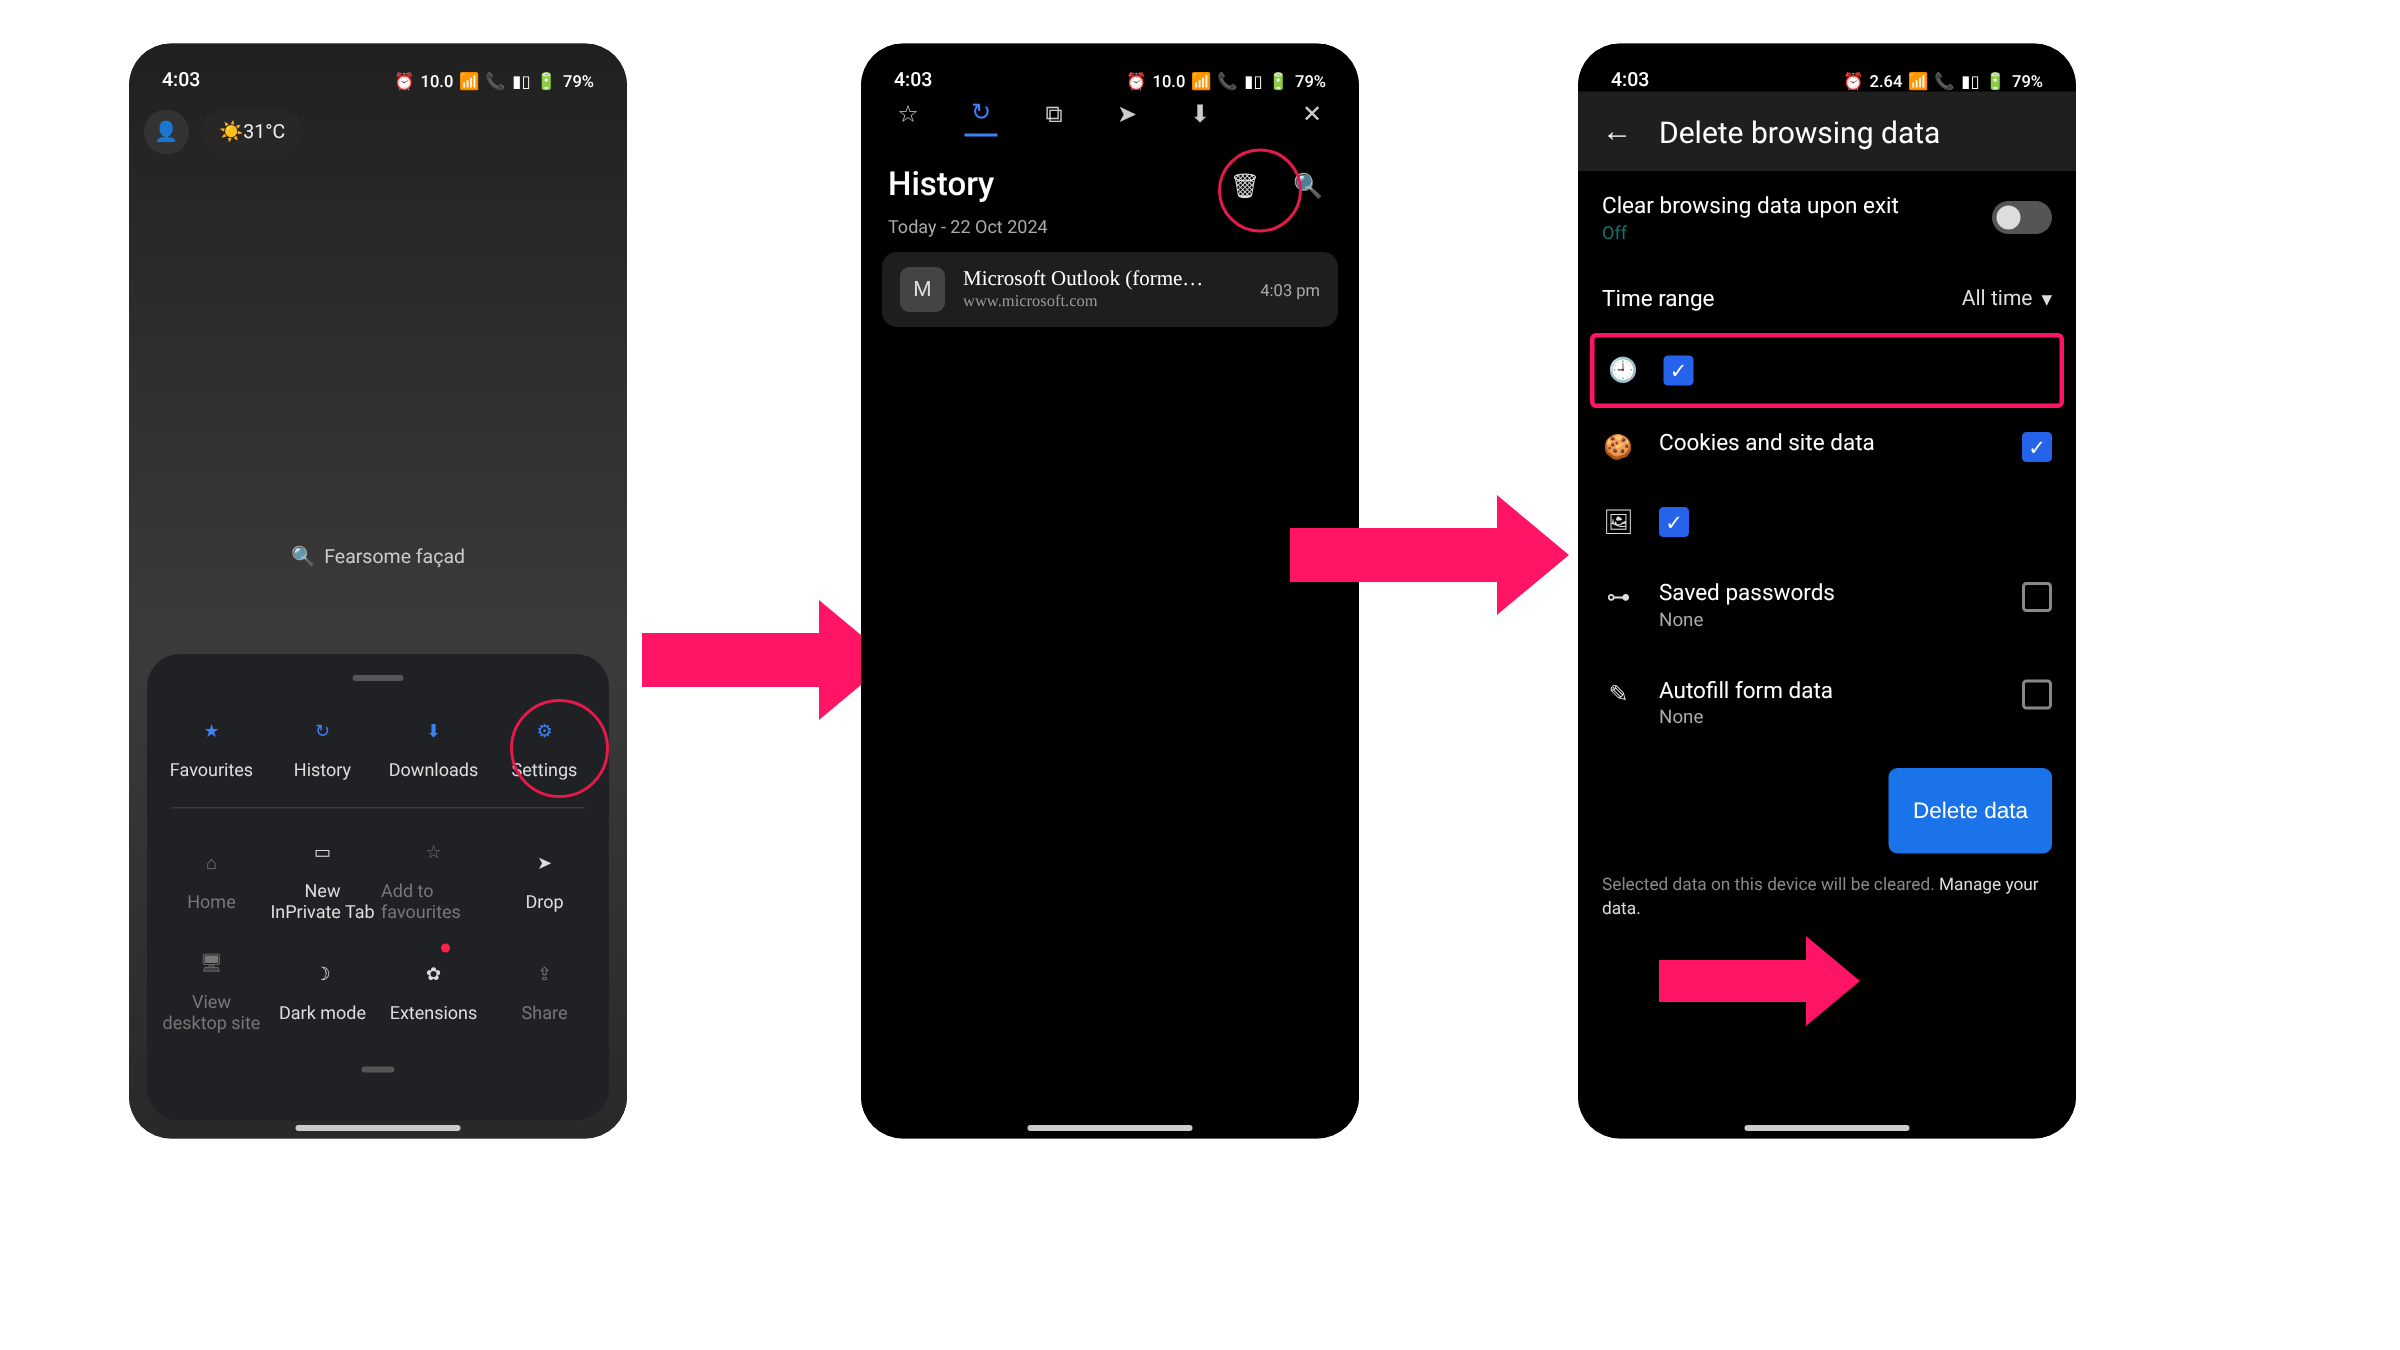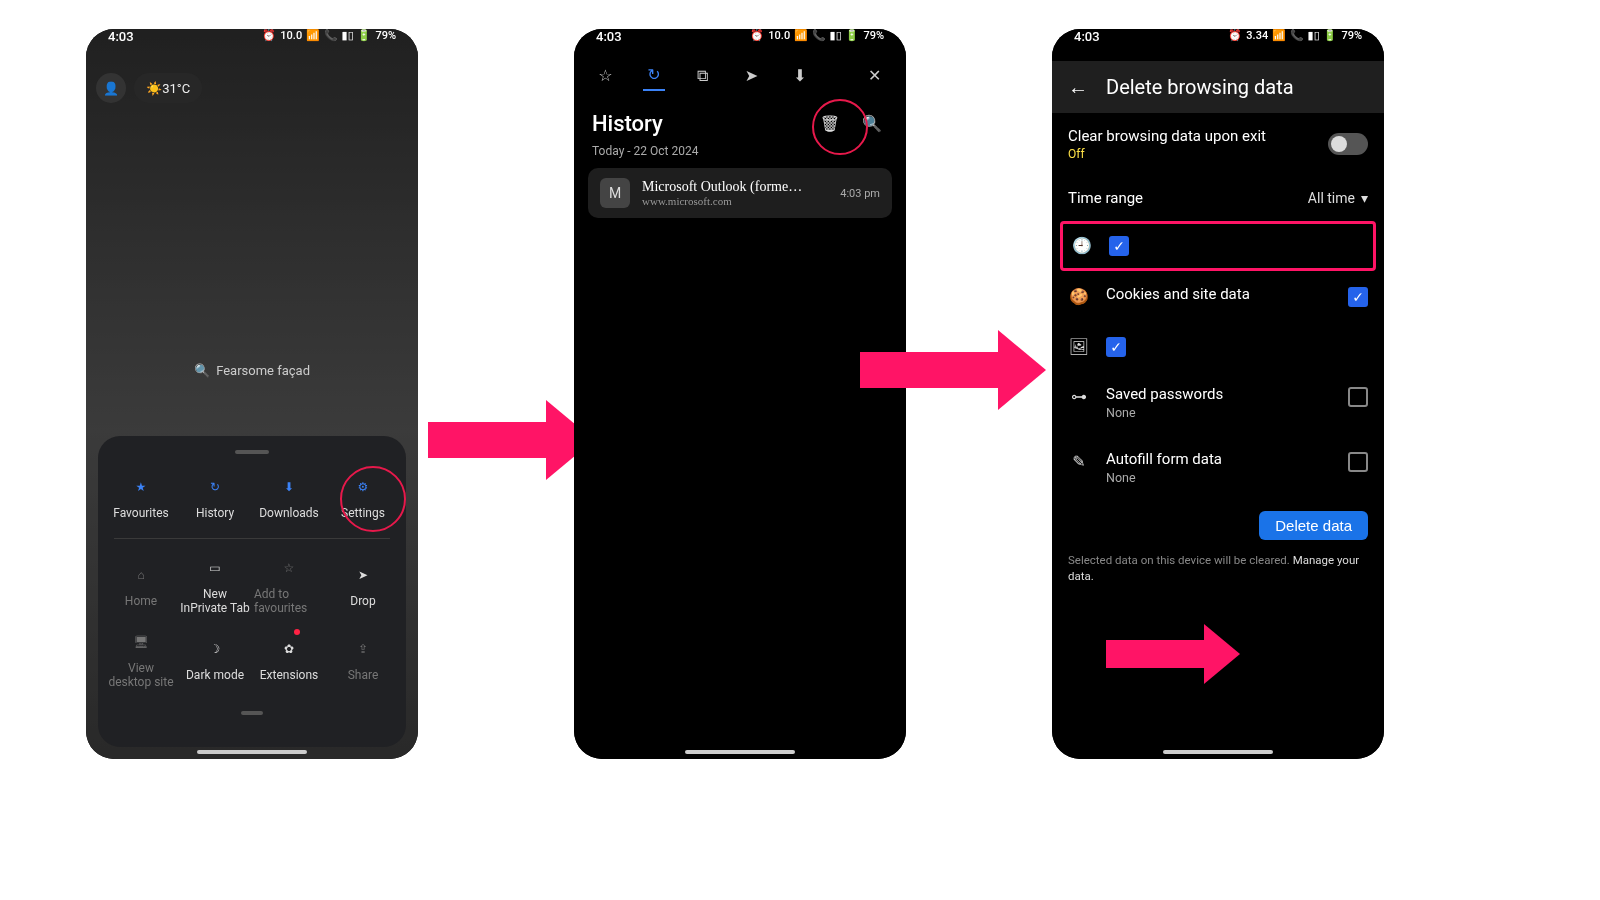--- a/index.html
+++ b/index.html
@@ -20,21 +20,21 @@
     overflow: hidden;
   }
   .phone1 { left: 86px; top: 29px; }
   .phone2 { left: 574px; top: 29px; }
   .phone3 { left: 1052px; top: 29px; }
 
   
   .statusbar {
     height: 32px;
     display: flex;
-    align-items: flex-start;
+    align-items: flex-end;
     justify-content: space-between;
     padding: 0 22px;
     color: #fff;
     font-size: 13px;
     font-weight: 500;
   }
   .statusbar .right { display:flex; align-items:center; gap:4px; font-size:11px; }
 
   
   .p1-bg {
@@ -126,21 +126,21 @@
   .p3-hdr {
     display:flex; align-items:center; gap:18px; padding:14px 16px; background:#1f1f1f;
     font-size:20px; font-weight:400;
   }
   .p3-row {
     display:flex; align-items:center; padding:14px 16px;
     border-bottom: none;
   }
   .p3-row .lbl { flex:1; }
   .p3-row .title { font-size:15px; }
-  .p3-row .sub { font-size:12px; color:#fde047; margin-top:2px;}
+  .p3-row .sub { font-size:12px; color:#0f766e; margin-top:2px;}
   .toggle {
     width:40px;height:22px;border-radius:11px;background:#555;position:relative;
   }
   .toggle::after{content:"";position:absolute;left:3px;top:3px;width:16px;height:16px;background:#ddd;border-radius:50%;}
   .dd { color:#ddd; font-size:14px; display:flex;align-items:center;gap:6px;}
   .optrow {
     display:flex; align-items:flex-start; gap:16px; padding:14px 16px;
   }
   .optrow .ico { width:22px; color:#ddd; margin-top:2px; flex-shrink:0; text-align:center;}
   .optrow .lbl { flex:1; }
@@ -151,21 +151,21 @@
     display:flex;align-items:center;justify-content:center;flex-shrink:0; margin-top:2px;
   }
   .chk.on { background:#2563eb; border-color:#2563eb; color:#fff; font-size:14px;}
   .hl {
     border:3px solid #ff1466; border-radius:4px; margin:0 8px; padding:10px 8px 12px;
   }
   .deletebtn {
     display:block;
     margin: 10px 16px 8px auto;
     background:#1a73e8; color:#fff; border:none; border-radius:6px;
-    padding:6px 16px; font-size:15px;
+    padding:20px 16px; font-size:15px;
   }
   .foot { padding:4px 16px; font-size:11.5px; color:#888; line-height:1.4;}
   .foot .link{ color:#ddd; }
 
   
   .arrow {
     position:absolute; height:80px;
   }
   .arrow .shaft {
     position:absolute; left:0; top:22px; height:36px; background:#ff1466;
@@ -334,21 +334,21 @@
   <div class="shaft"></div>
     <div class="head"></div>
 </div>
 
 <div class="phone phone3">
   <div class="p3-body">
     <div class="statusbar">
       <span>4:03</span>
       <span class="right">
         <span>⏰</span>
-          <span>3.34</span>
+          <span>2.64</span>
           <span>📶</span>
           <span>📞</span>
           <span>▮▯</span>
           <span>🔋</span>
           <span>79%</span>
       </span>
     </div>
     <div class="p3-hdr">
       <span>←</span>
       <span>Delete browsing data</span>

